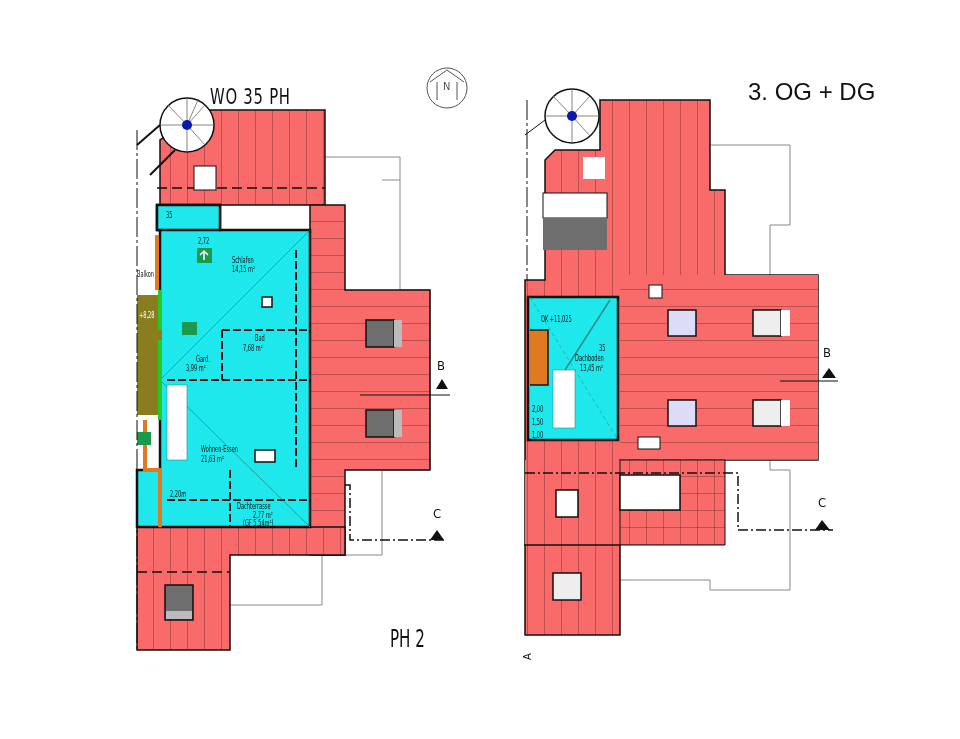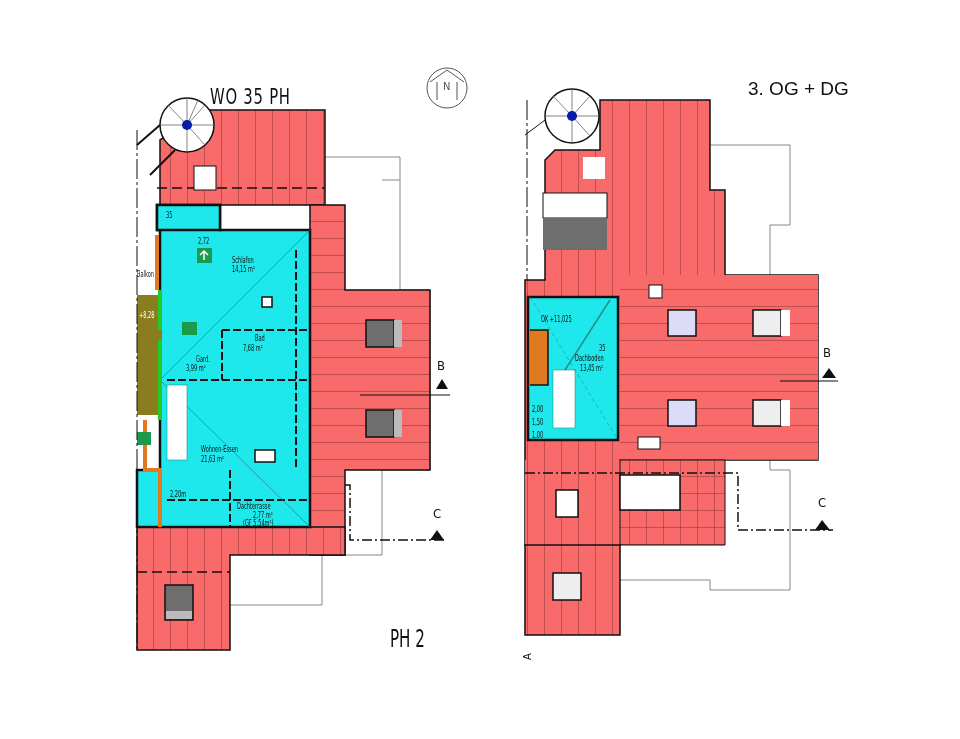--- a/index.html
+++ b/index.html
@@ -1,20 +1,20 @@
 <!DOCTYPE html>
 <html><head>
 <meta charset="utf-8">
 <style>
   html,body{margin:0;padding:0;background:#fff;}
   body{width:960px;height:739px;position:relative;overflow:hidden;font-family:"Liberation Sans",sans-serif;}
   .plan{position:absolute;left:0;top:0;}
   .lbl{position:absolute;font-family:"DejaVu Sans Condensed","DejaVu Sans",sans-serif;color:#111;}
   .title-left{left:210px;top:84px;font-size:22px;letter-spacing:1px;transform:scaleX(0.75);transform-origin:left top;}
-  .title-right{left:748px;top:78px;font-size:19px;font-family:"Liberation Sans",sans-serif;text-align:center;}
+  .title-right{left:748px;top:78px;font-size:24px;font-family:"Liberation Sans",sans-serif;text-align:center;}
   .ph2{left:390px;top:625px;font-size:24px;transform:scaleX(0.7);transform-origin:left top;}
   .small{font-size:8px;transform:scaleX(0.7);transform-origin:left top;white-space:nowrap;}
 </style>
 </head>
 <body>
 
 <svg class="plan" width="960" height="739" viewBox="0 0 960 739" xmlns="http://www.w3.org/2000/svg">
   <defs>
     <pattern id="vlines" width="17" height="10" patternUnits="userSpaceOnUse">
       <rect width="17" height="10" fill="#f96a6a"></rect>

